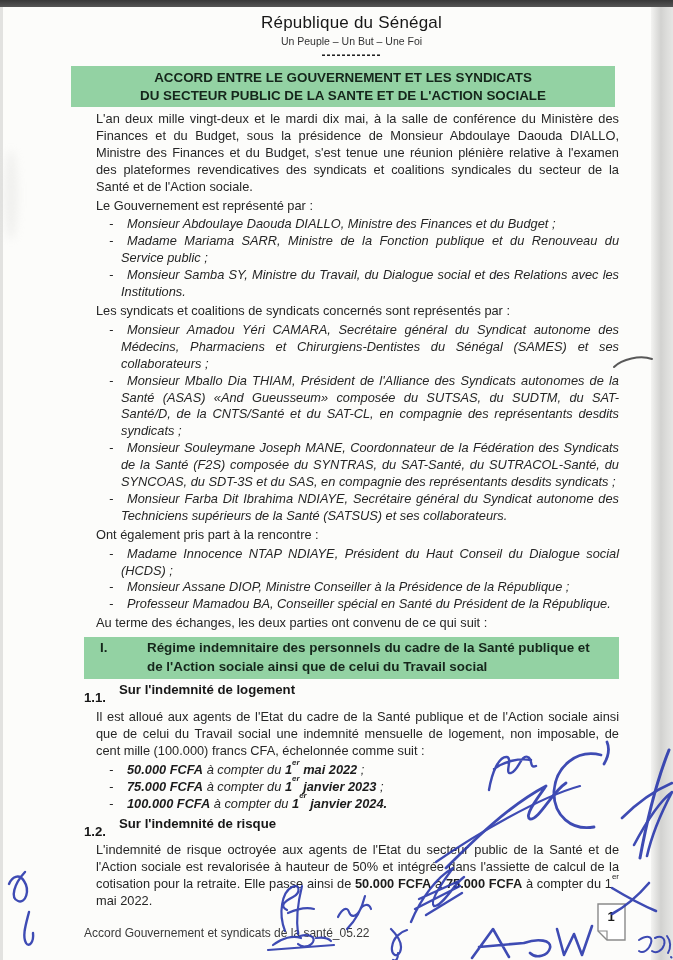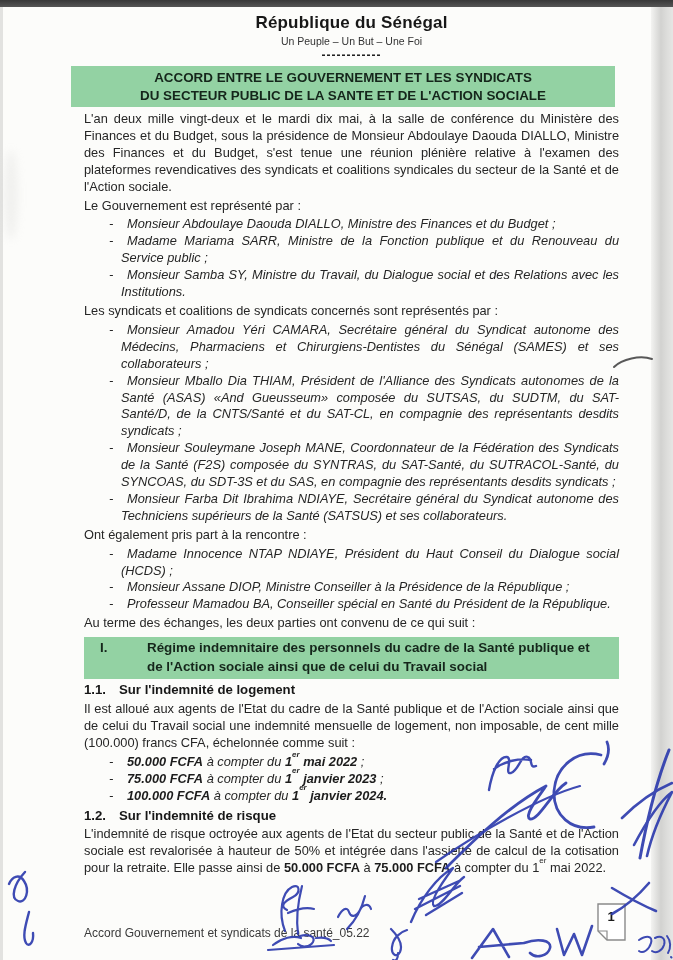--- a/index.html
+++ b/index.html
@@ -8,46 +8,46 @@
     background:#fcfcfa;overflow:hidden;
     font-family:"Liberation Sans",sans-serif;color:#262626;
   }
   .scan-top{position:absolute;top:0;left:0;right:0;height:7px;background:linear-gradient(to bottom,#383838,#555);}
   .scan-left{position:absolute;top:7px;left:0;bottom:0;width:3px;background:#e2e2e0;}
   .scan-right{position:absolute;top:7px;right:0;bottom:0;width:22px;background:linear-gradient(to right,#f3f3f1 0%,#d2d2d0 45%,#dcdcda 70%,#e6e6e4 100%);}
   .smudge{position:absolute;left:4px;top:150px;width:14px;height:90px;background:#cfcfcd;opacity:.25;border-radius:50%;filter:blur(4px);}
 
   .content{position:absolute;left:84px;top:13px;width:535px;}
 
-  .doc-title{text-align:center;font-size:17px;font-weight:bold;color:#171717;margin:0 0 2px 0;letter-spacing:.2px;}
+  .doc-title{text-align:center;font-size:17px;font-weight:normal;color:#171717;margin:0 0 2px 0;letter-spacing:.2px;}
   .motto{text-align:center;font-size:10.5px;color:#333;margin:0;}
   .dashes{text-align:center;font-size:12px;font-weight:bold;letter-spacing:1px;color:#222;margin:1px 0 4px 0;}
 
   .banner{
     background:#93d2a3;color:#15261b;text-align:center;font-weight:bold;
     font-size:13.4px;line-height:17.5px;padding:3px 8px;margin:0 4px 4px -13px;
   }
 
   .body-text{font-size:12.8px;line-height:16.9px;text-align:justify;}
-  .body-text p{margin:0 0 2px 0;}
+  .body-text p{margin:0 0 2px 12px;}
   .dash-list{margin:0 0 2px 0;padding:0;list-style:none;font-style:italic;}
   .dash-list li{position:relative;padding-left:37px;text-indent:6px;margin:0;}
   .dash-list li::before{content:"-";position:absolute;left:25px;text-indent:0;}
   .b{font-weight:bold;color:#1c1c1c;}
   sup{font-size:8px;position:relative;top:-4px;line-height:0;}
 
   .section-head{
     background:#93d2a3;color:#15261b;font-weight:bold;font-size:13.4px;line-height:18.5px;
     display:flex;padding:2px 10px 3px 16px;margin:5px 0 3px 0;text-align:left;
   }
   .section-head .numeral{flex:0 0 47px;}
   .section-head .stitle{flex:1;}
 
   .sub-head{display:flex;font-weight:bold;font-size:13.2px;color:#171717;margin:3px 0 2px 0;}
-  .sub-head .num{flex:0 0 35px;}
+  .sub-head .num{flex:0 0 35px;margin-top:8px;}
 
   .footer-label{position:absolute;left:84px;top:926px;font-size:12px;color:#3a3a3a;}
   .page-icon{position:absolute;left:596px;top:902px;width:31px;height:40px;}
   .ink{position:absolute;top:0;left:0;width:673px;height:960px;pointer-events:none;}
 </style>
 </head>
 <body>
 
 <div class="paper">
   <div class="scan-top"></div>

